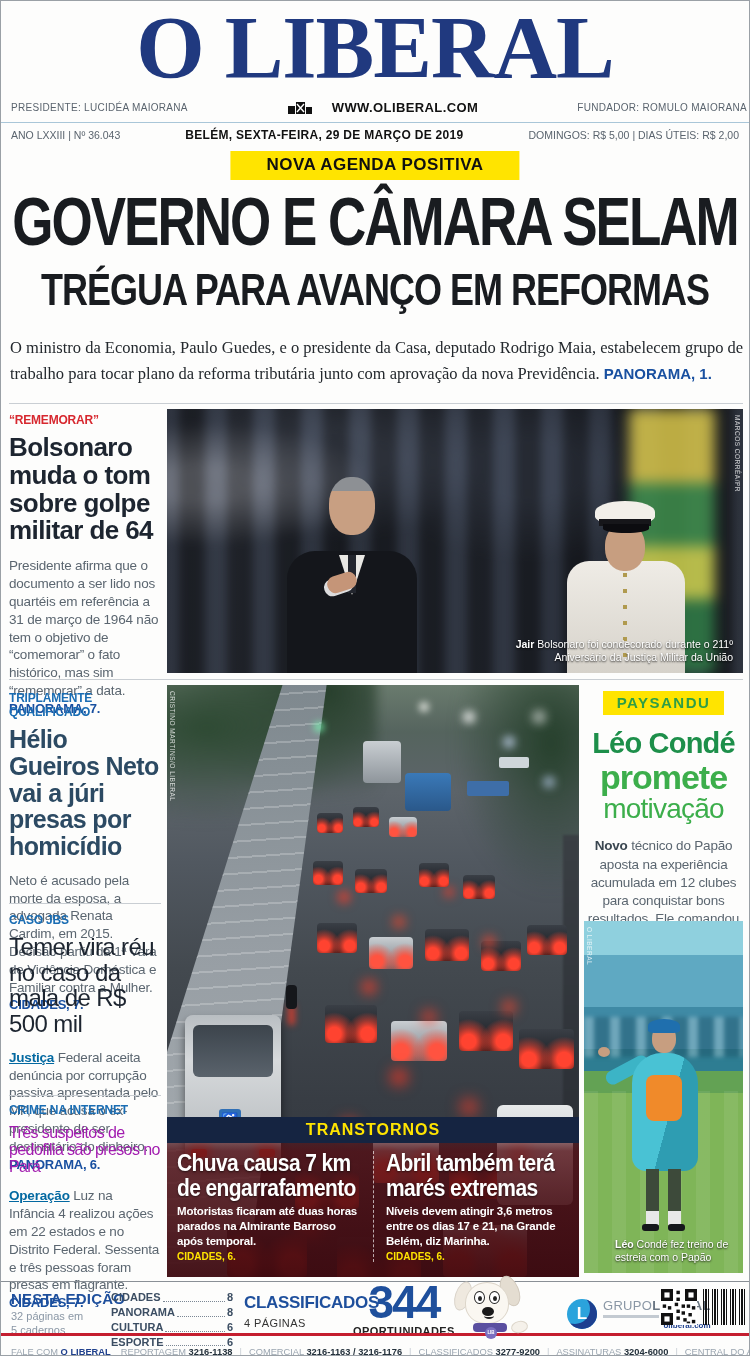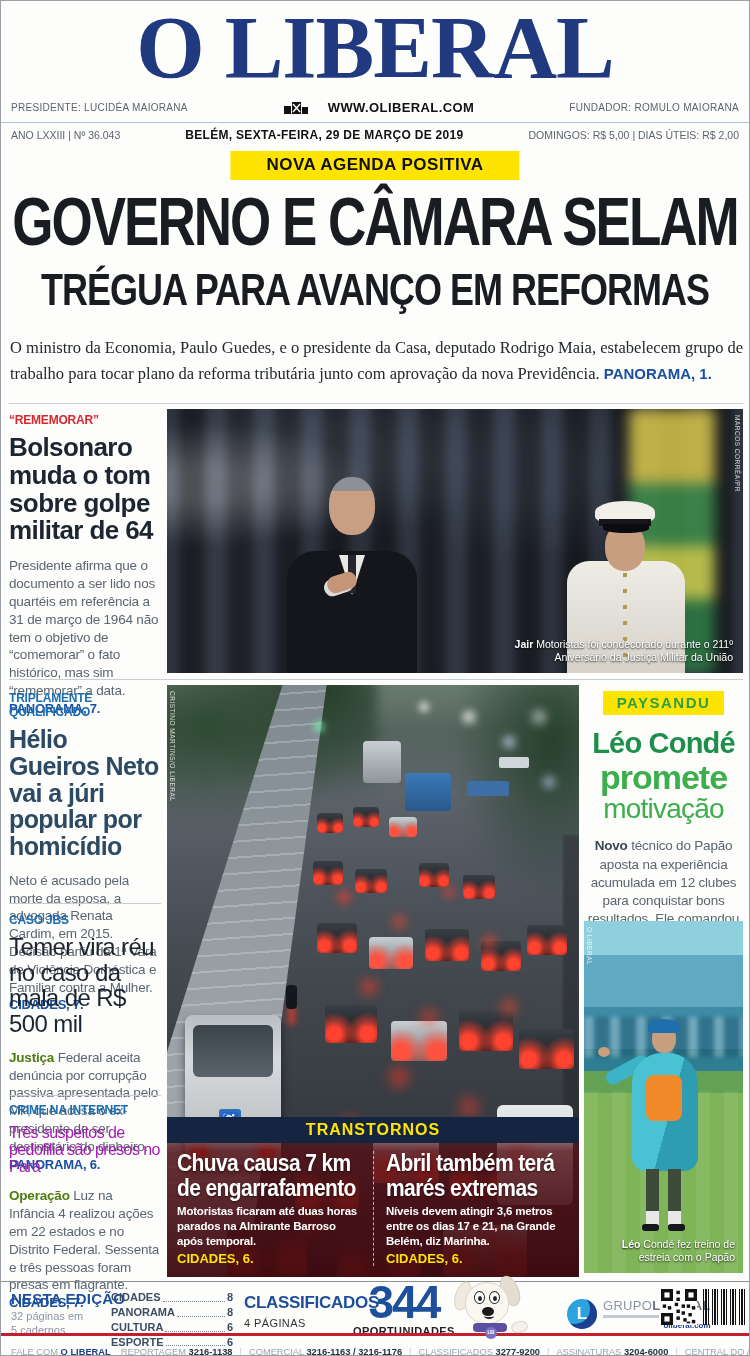--- a/index.html
+++ b/index.html
@@ -8,39 +8,39 @@
     position:relative; width:750px; height:1356px; margin:0 auto;
     background:#fdfdfc; border:1px solid #9aa0a6; overflow:hidden;
     font-family:"Liberation Sans", sans-serif; color:#1d2530;
   }
   
   .masthead-title {
     position:absolute; top:-4px; left:0; width:100%; text-align:center;
     font-family:"Liberation Serif", serif; font-weight:bold;
     font-size:88px; letter-spacing:-1px; color:#20397f;
   }
-  .info-row { position:absolute; top:99px; left:10px; right:10px; display:flex; align-items:center; justify-content:space-between; font-size:10px; color:#5a646e; letter-spacing:.3px; }
+  .info-row { position:absolute; top:99px; left:10px; right:2px; display:flex; align-items:center; justify-content:space-between; font-size:10px; color:#5a646e; letter-spacing:.3px; }
   .info-center { display:flex; align-items:center; gap:19px; font-size:13px; font-weight:bold; color:#111; letter-spacing:.4px; }
   .hr-blue { position:absolute; top:121px; left:0; width:100%; border-top:1px solid #a9c6d8; }
   .date-row { position:absolute; top:127px; left:10px; right:10px; display:flex; align-items:center; justify-content:space-between; font-size:10.5px; color:#5a646e; }
   .date-center { font-size:12px; font-weight:bold; color:#111; letter-spacing:.3px; }
   
   .lead-kicker { position:absolute; top:150px; left:50%; transform:translateX(-50%); background:#ffe400; color:#101010; font-weight:bold; font-size:17px; letter-spacing:.5px; padding:4px 36px 5px; }
   .lead-h1 { position:absolute; top:186px; left:0; width:100%; text-align:center; font-weight:bold; font-size:53px; letter-spacing:-2px; color:#191c20; line-height:1.02; transform:scaleY(1.28); transform-origin:top; }
   .lead-h2 { position:absolute; top:263px; left:0; width:100%; text-align:center; font-weight:bold; font-size:36px; letter-spacing:-1px; color:#191c20; transform:scaleY(1.25); transform-origin:top; }
   .lead-deck { position:absolute; top:334px; left:9px; width:734px; font-family:"Liberation Serif", serif; font-size:16.5px; line-height:1.6; color:#23282d; }
   .ref { font-family:"Liberation Sans", sans-serif; font-weight:bold; color:#1950a0; }
   .lead-deck .ref { font-size:15px; }
   .divider { position:absolute; left:8px; width:734px; border-top:1px solid #c9ced3; }
   
   .kicker { font-size:12px; font-weight:bold; letter-spacing:-.2px; }
   .k-blue { color:#1a6db3; } .k-red { color:#d7282f; }
   .story-h { font-weight:bold; letter-spacing:-.6px; line-height:1.07; margin-top:7px; }
   .story-b { font-size:13.5px; line-height:1.32; color:#5b6670; margin-top:12px; letter-spacing:-.2px; }
-  .story-b b { color:#4d7c0f; }
+  .story-b b { color:#0369a1;text-decoration:underline; }
   .story-b .ref { font-size:13px; }
   
   .col-left { position:absolute; left:8px; width:152px; }
   .b-photo { position:absolute; left:166px; top:408px; width:576px; height:264px; overflow:hidden; background:linear-gradient(90deg,#23262d 0%,#2c3038 12%,#1d2026 30%,#272b33 55%,#1a1d23 75%,#23262b 100%); }
   .b-blur { position:absolute; inset:-10px; filter:blur(5px);
     background:
       repeating-linear-gradient(90deg, rgba(70,80,100,.35) 0 22px, rgba(15,17,22,.45) 22px 48px),
       radial-gradient(ellipse at 8% 30%, rgba(220,220,225,.5) 0 6%, transparent 22%),
       radial-gradient(ellipse at 30% 20%, rgba(120,130,150,.4) 0 8%, transparent 26%),
       radial-gradient(ellipse at 62% 25%, rgba(90,100,120,.4) 0 10%, transparent 30%);
@@ -109,21 +109,21 @@
   .sign-white { position:absolute; left:332px; top:72px; width:30px; height:11px; background:#cfd6da; border-radius:2px; }
   .t-overlay { position:absolute; left:0; bottom:0; width:100%; height:160px;
     background:linear-gradient(180deg, rgba(70,12,18,0) 0, rgba(84,14,20,.78) 34px, rgba(62,9,15,.93) 100%); }
   .t-banner { position:absolute; top:0; left:0; width:100%; height:26px; background:#152441; color:#ffe400; font-weight:bold; font-size:16px; letter-spacing:1px; text-align:center; line-height:26px; }
   .t-cols { position:absolute; top:34px; left:10px; right:10px; display:flex; }
   .t-col { width:50%; }
   .t-col + .t-col { border-left:1px dashed rgba(255,255,255,.65); padding-left:12px; }
   .t-col:first-child { padding-right:12px; }
   .t-h { color:#fff; font-weight:bold; font-size:21px; letter-spacing:-.6px; line-height:1.03; text-shadow:0 1px 2px rgba(0,0,0,.6); transform:scaleY(1.12); transform-origin:top left; }
   .t-b { color:#fff; font-weight:bold; font-size:11.5px; line-height:1.28; margin-top:10px; letter-spacing:-.2px; }
-  .t-r { color:#ffe400; font-weight:bold; font-size:13px; margin-top:3px; }
+  .t-r { color:#ffe400; font-weight:bold; font-size:10px; margin-top:3px; }
   
   .col-right { position:absolute; left:583px; width:159px; text-align:center; }
   .pay-kicker { display:inline-block; background:#ffe400; color:#2f9e46; font-weight:bold; font-size:15px; letter-spacing:1.5px; padding:3px 14px 4px; }
   .pay-h1 { margin-top:12px; font-weight:bold; font-size:29px; letter-spacing:-.8px; color:#1d8f4a; }
   .pay-h2 { font-weight:bold; font-size:34px; letter-spacing:-1px; color:#3cae4b; line-height:1.0; }
   .pay-h3 { font-size:28px; letter-spacing:-.8px; color:#3cae4b; line-height:1.05; }
   .pay-b { margin-top:14px; font-size:13.5px; line-height:1.35; color:#5b6670; letter-spacing:-.2px; text-align:center; }
   .pay-b b { color:#3a4650; }
   .p-photo { position:absolute; left:583px; top:920px; width:159px; height:352px; overflow:hidden;
     background:linear-gradient(180deg,#8fd0de 0 34px,#5fa9c2 34px 86px,#3f8aa5 86px 128px,#2e7d92 128px 150px,#63a254 150px 172px,#7fb558 172px 100%); }
@@ -132,21 +132,21 @@
   .coach { position:absolute; left:46px; top:96px; width:70px; height:210px; }
   .poncho { position:absolute; top:36px; left:2px; width:66px; height:118px; border-radius:30px 30px 14px 14px; background:linear-gradient(105deg,#49c2d4 0 55%,#2e9db2 55%); }
   .bib { position:absolute; top:58px; left:16px; width:36px; height:46px; border-radius:8px; background:#f08a2a; }
   .arm { position:absolute; top:46px; left:-26px; width:46px; height:14px; border-radius:8px; background:#3cb4c6; transform:rotate(-28deg); }
   .hand-p { position:absolute; top:30px; left:-32px; width:12px; height:10px; border-radius:50%; background:#c79e80; }
   .head-p { position:absolute; top:8px; left:22px; width:24px; height:28px; border-radius:46%; background:#c79e80; }
   .cap-p { position:absolute; top:2px; left:18px; width:32px; height:14px; border-radius:50% 50% 20% 20%; background:#1f6fae; }
   .leg { position:absolute; width:13px; height:44px; background:#3d4a3a; top:152px; }
   .sock { position:absolute; width:13px; height:14px; background:#e8e8e8; top:194px; }
   .shoe { position:absolute; width:17px; height:7px; background:#15171b; border-radius:3px; top:207px; }
-  .p-caption { position:absolute; right:8px; bottom:8px; width:120px; text-align:right; color:#fff; font-size:10.5px; line-height:1.3; text-shadow:0 1px 2px rgba(0,0,0,.85); }
+  .p-caption { position:absolute; right:8px; bottom:8px; width:120px; text-align:left; color:#fff; font-size:10.5px; line-height:1.3; text-shadow:0 1px 2px rgba(0,0,0,.85); }
   
   .band-top { position:absolute; top:1280px; left:0; width:100%; border-top:1px solid #8a9096; }
   .nesta { position:absolute; left:10px; top:1289px; }
   .nesta .t { font-size:15px; font-weight:bold; color:#1e4f9c; letter-spacing:.2px; }
   .nesta .s { font-size:11px; color:#8a97a5; line-height:1.25; margin-top:3px; }
   .idx { position:absolute; left:110px; top:1289px; width:122px; font-size:11px; font-weight:bold; color:#3c4e63; }
   .idx-row { display:flex; align-items:flex-end; line-height:1.35; }
   .idx-row .dots { flex:1; border-bottom:1px dotted #7b8794; margin:0 2px 3px; }
   .cls { position:absolute; left:243px; top:1292px; }
   .cls .t { font-size:17px; font-weight:bold; color:#1e4f9c; letter-spacing:-.3px; }
@@ -238,29 +238,29 @@
     </div>
     <div class="fig" style="left:400px; width:120px; height:180px;">
       <div class="tunic"></div>
       <div class="buttons"></div>
       <div class="head-o"></div>
       <div class="cap-top"></div>
       <div class="cap-band"></div>
       <div class="cap-visor"></div>
     </div>
     <div class="b-caption">
-      <b>Jair</b><span> Motoristas foi condecorado durante o 211º Aniversário da Justiça Militar da União</span>
+      <b>Jair</b><span> Bolsonaro foi condecorado durante o 211º Aniversário da Justiça Militar da União</span>
     </div>
     <div class="v-credit" style="right:2px; top:6px;">MARCOS CORRÊA/PR</div>
   </div>
   <div class="divider" style="top:678px"></div>
 
   <div class="col-left" style="top:690px">
     <div class="kicker k-blue">TRIPLAMENTE QUALIFICADO</div>
-    <div class="story-h" style="font-size:25px; color:#2c4a63;">Hélio Gueiros Neto vai a júri popular por homicídio</div>
+    <div class="story-h" style="font-size:25px; color:#2c4a63;">Hélio Gueiros Neto vai a júri presas por homicídio</div>
     <div class="story-b">
       <b></b><span>Neto é acusado pela morte da esposa, a advogada Renata Cardim, em 2015. Decisão partiu da 1ª Vara de Violência Doméstica e Familiar contra a Mulher. </span><span class="ref">CIDADES, 7.</span>
     </div>
   </div>
   <div class="divider" style="top:902px; width:152px;"></div>
   <div class="col-left" style="top:912px">
     <div class="kicker k-blue">CASO JBS</div>
     <div class="story-h" style="font-size:24px; font-weight:normal; color:#1d2530;">Temer vira réu no caso da mala de R$ 500 mil</div>
     <div class="story-b">
       <b>Justiça</b><span> Federal aceita denúncia por corrupção passiva apresentada pelo MP, que acusa o ex-presidente de ser destinatário do dinheiro. </span><span class="ref">PANORAMA, 6.</span>

